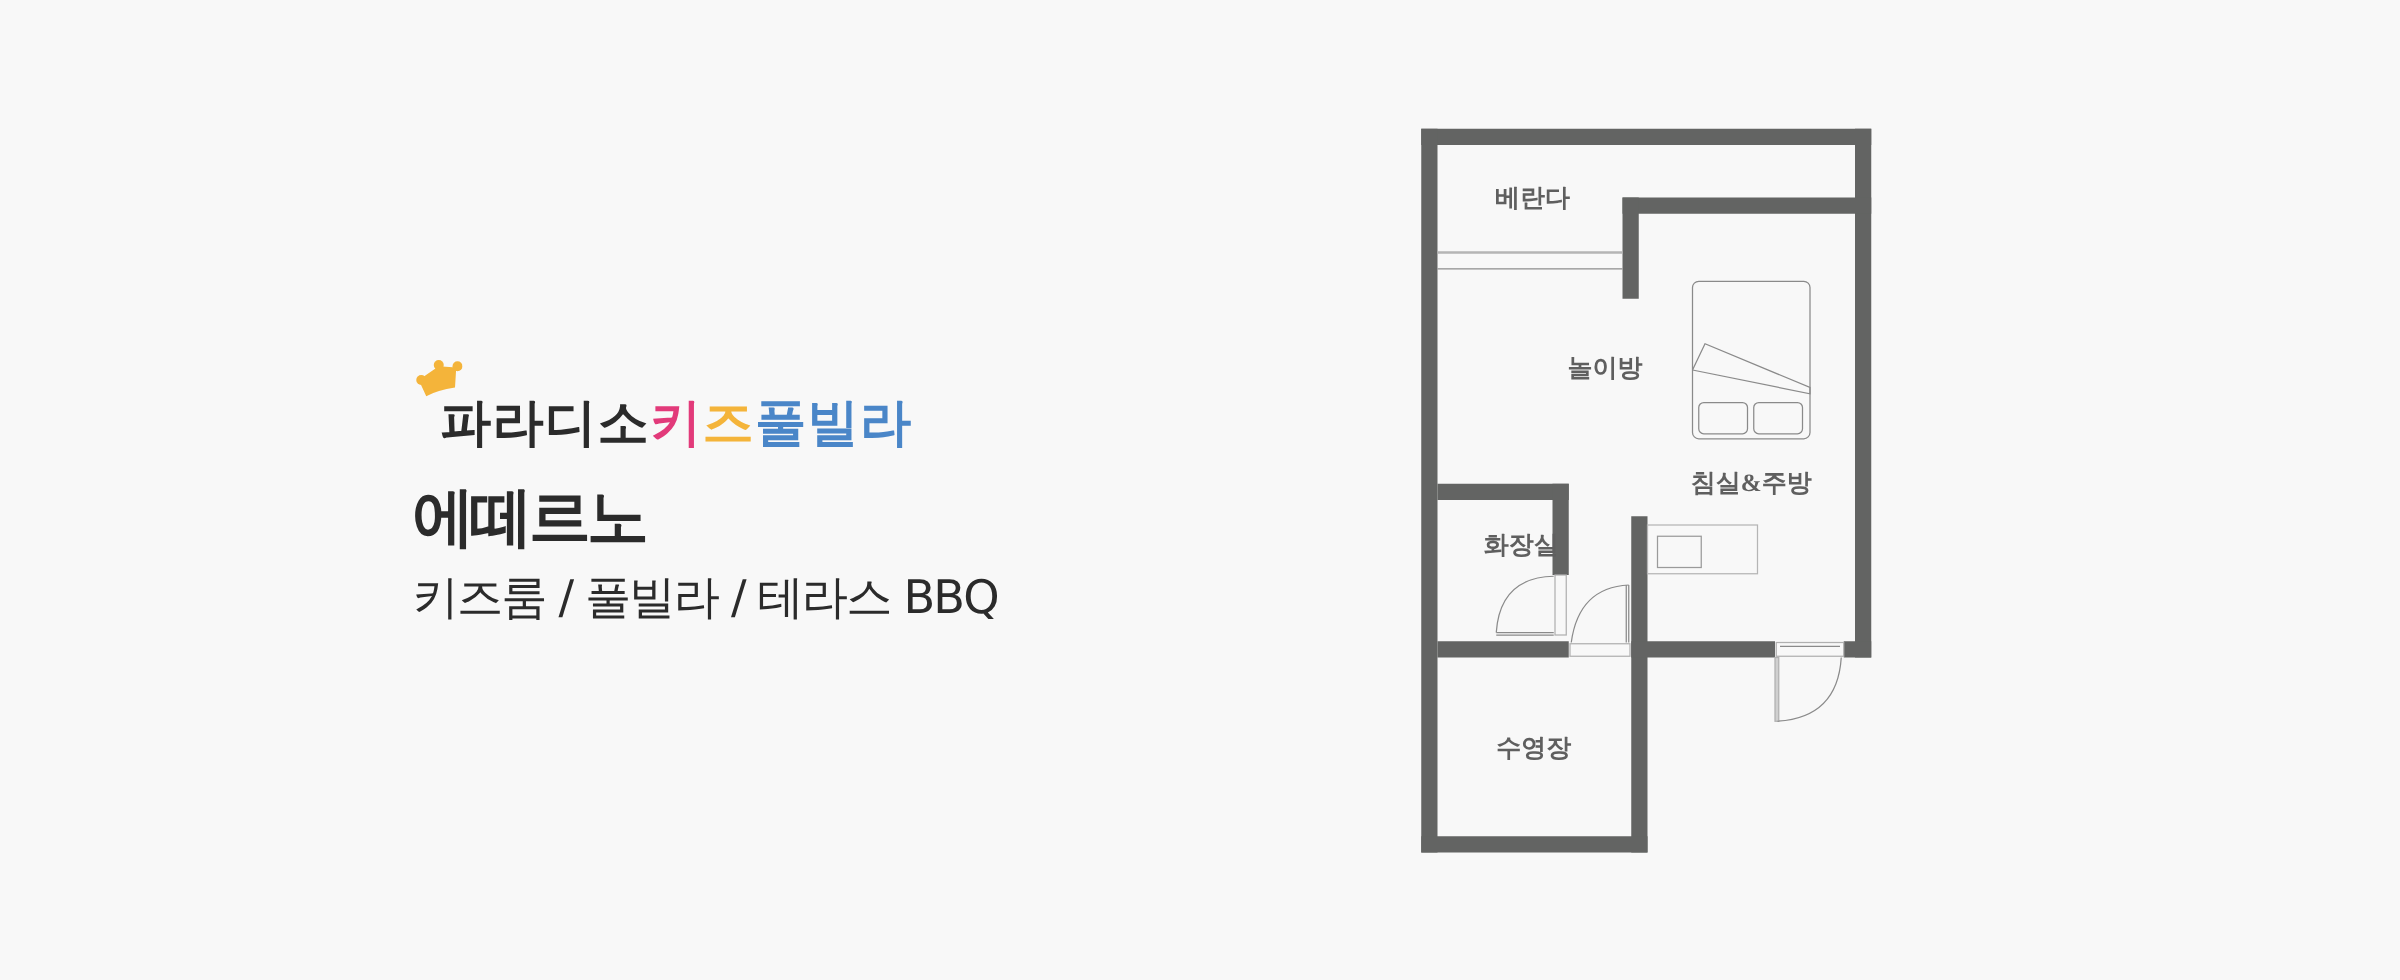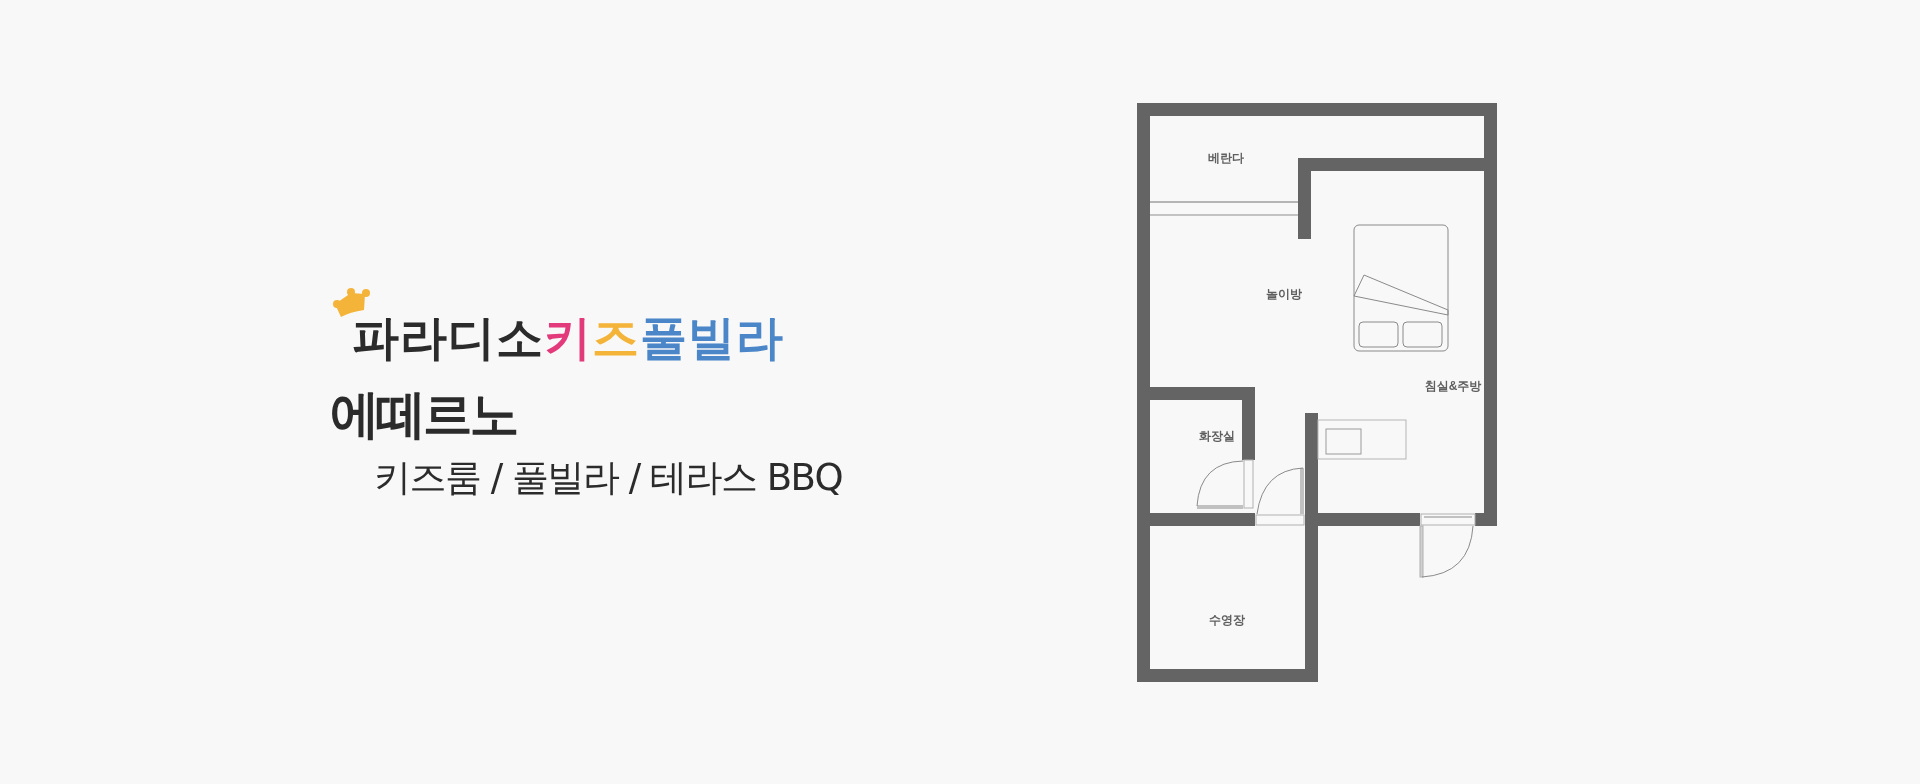--- a/index.html
+++ b/index.html
@@ -11,44 +11,44 @@
     font-family: "DejaVu Sans", "Liberation Sans", sans-serif;
   }
   .brand {
     position: absolute; left: 330px; top: 284px;
     width: 400px; height: 80px;
   }
   .crown { position: absolute; left: 0; top: 0; width: 40px; height: 34px; }
   .logo-text {
     position: absolute; left: 22px; top: 30px;
     font-family: "DejaVu Sans", sans-serif;
-    font-weight: bold; font-size: 47px; letter-spacing: 1px;
+    font-weight: bold; font-size: 41px; letter-spacing: 1px;
     line-height: 48px; white-space: nowrap;
   }
   .logo-text .seg1 { color: #2b2b2b; }
   .logo-text .seg2 { color: #e23a7a; }
   .logo-text .seg3 { color: #f4b43a; }
   .logo-text .seg4 { color: #4a86c8; }
   .title {
     position: absolute; left: 330px; top: 384px;
     font-family: "DejaVu Sans", sans-serif;
     font-weight: bold; font-size: 52px; line-height: 60px;
     color: #2b2b2b; letter-spacing: -3px; transform: scaleX(0.95);
     transform-origin: left;
   }
   .subtitle {
     position: absolute; left: 330px; top: 455px;
     font-family: "DejaVu Sans", sans-serif;
     font-size: 37px; line-height: 46px; color: #2b2b2b;
-    letter-spacing: -1.5px; white-space: nowrap; margin-left: 44px;
+    letter-spacing: -1.5px; white-space: nowrap;
   }
   .plan { position: absolute; left: 0; top: 0; width: 1920px; height: 784px; }
   .room-label {
-    position: absolute; font-family: Liberation Sans, sans-serif;
-    font-weight: bold; font-size: 12px; color: #5f5f5f;
+    position: absolute; font-family: Liberation Serif, serif;
+    font-weight: bold; font-size: 20px; color: #5f5f5f;
     white-space: nowrap; transform: translate(-50%, -50%);
   }
 </style>
 </head>
 <body>
 
 <div class="brand">
   <svg class="crown" viewBox="0 0 40 34">
     <g fill="#f4b43a">
       <circle cx="7" cy="20" r="4"></circle>
@@ -121,15 +121,15 @@
 
     <rect x="1421" y="514" width="54" height="11" stroke="#b0b0b0"></rect>
     <line x1="1424" y1="517" x2="1472" y2="517"></line>
     <rect x="1420" y="526" width="3" height="51" fill="#d0d0d0" stroke="#b0b0b0"></rect>
     <path d="M1473 526 Q1470 574 1422 577"></path>
   </g>
 </svg>
 
 <div class="room-label" style="left:1226px; top:158px;">베란다</div>
 <div class="room-label" style="left:1284px; top:294px;">놀이방</div>
-<div class="room-label" style="left:1453px; top:386px;">침실&amp;주방</div>
+<div class="room-label" style="left:1401px; top:386px;">침실&amp;주방</div>
 <div class="room-label" style="left:1196px; top:436px;margin-left:21px;">화장실</div>
-<div class="room-label" style="left:1227px; top:620px;">수영장</div>
+<div class="room-label" style="left:1227px; top:598px;">수영장</div>
 
 </body></html>

